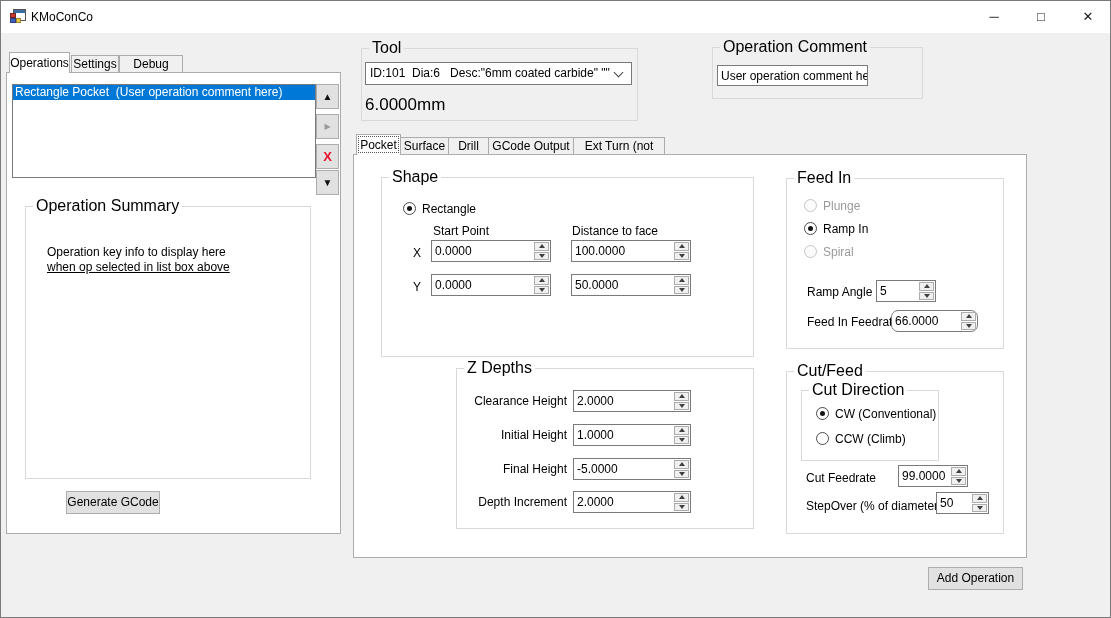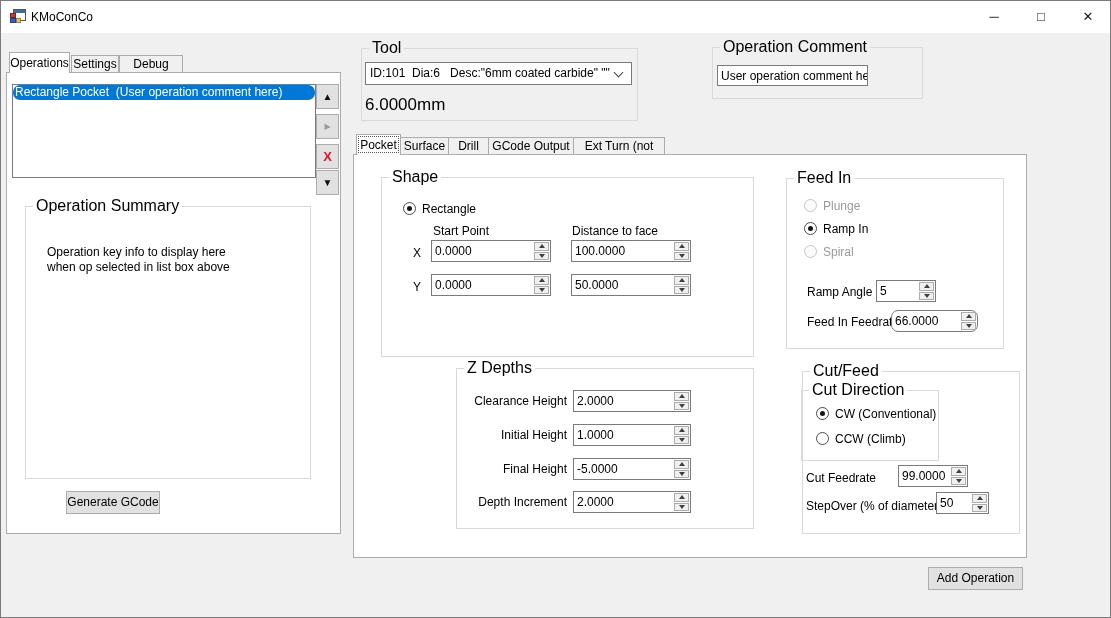--- a/index.html
+++ b/index.html
@@ -23,21 +23,21 @@
   .tab { position:absolute; background:#f0f0f0; border:1px solid #acacac; border-bottom:none; text-align:center; }
   .tab.sel { background:#fff; z-index:3; }
   .tabpage { position:absolute; background:#fff; border:1px solid #acacac; }
   
   .group { position:absolute; border:1px solid #d9d9d9; }
   .group-label { position:absolute; top:-8px; left:7px; padding:0 3px; font-size:16px; line-height:14px; white-space:nowrap; }
   .on-gray { background:#f0f0f0; }
   .on-white { background:#fff; }
   
   .listbox { position:absolute; background:#fff; border:1px solid #7a7a7a; overflow:hidden; }
-  .list-item-sel { height:15px; line-height:15px; background:#0078d7; color:#fff; padding-left:2px; white-space:pre; font-size:12px;border-radius:7px; }
+  .list-item-sel { height:15px; line-height:15px; background:#0078d7; color:#fff; padding-left:2px; white-space:pre; font-size:12px; }
   
   .btn { position:absolute; background:#e1e1e1; border:1px solid #adadad; text-align:center; cursor:default; }
   .sbtn { position:absolute; left:315px; width:23px; height:25px; background:#e1e1e1; border:1px solid #adadad; display:flex; align-items:center; justify-content:center; }
   .glyph-arrow { font-size:10px; color:#111; }
   .glyph-fwd { font-size:8px; color:#9a9a9a; }
   .glyph-x { font-size:13px; font-weight:bold; color:#e8112d; }
   
   .textbox { position:absolute; background:#fff; border:1px solid #7a7a7a; }
   .textbox input, .spin input {
     width:100%; height:100%; border:none; outline:none; background:transparent;
@@ -101,21 +101,21 @@
     <span class="glyph-x">X</span>
   </div>
   <div class="sbtn" style="top:169px;">
     <span class="glyph-arrow">▼</span>
   </div>
 
   <div class="group" style="left:24px; top:205px; width:286px; height:273px;padding-left:39px;">
     <span class="group-label on-white">Operation Summary</span>
   </div>
   <div class="lbl" style="left:46px; top:244px;">Operation key info to display here</div>
-  <div class="lbl" style="left:46px; top:259px;">when op selected in list box above</div>
+  <div class="lbl" style="left:46px; top:259px;text-decoration:underline;">when op selected in list box above</div>
 
   <div class="btn" style="left:65px; top:490px; width:94px; height:23px; line-height:21px;">Generate GCode</div>
 
   <div class="group" style="left:360px; top:47px; width:277px; height:73px;">
     <span class="group-label on-gray">Tool</span>
   </div>
   <div class="combo" style="left:364px; top:61px; width:267px; height:23px;">
     <span class="combo-text">ID:101  Dia:6   Desc:"6mm coated carbide" ""</span>
     <span class="chev"></span>
   </div>
@@ -276,21 +276,21 @@
     <div class="spin-btns">
       <div class="sb">
           <i class="tri-up"></i>
         </div>
       <div class="sb">
           <i class="tri-dn"></i>
         </div>
     </div>
   </div>
 
-  <div class="group" style="left:785px; top:370px; width:218px; height:163px;margin-left:16px;">
+  <div class="group" style="left:785px; top:370px; width:218px; height:163px;">
     <span class="group-label on-white">Cut/Feed</span>
   </div>
   <div class="group" style="left:800px; top:389px; width:138px; height:71px;">
     <span class="group-label on-white">Cut Direction</span>
   </div>
   <div class="radio checked" style="left:815px; top:406px;"></div>
   <div class="lbl" style="left:834px; top:406px;">CW (Conventional)</div>
   <div class="radio" style="left:815px; top:431px;"></div>
   <div class="lbl" style="left:834px; top:431px;">CCW (Climb)</div>
 

